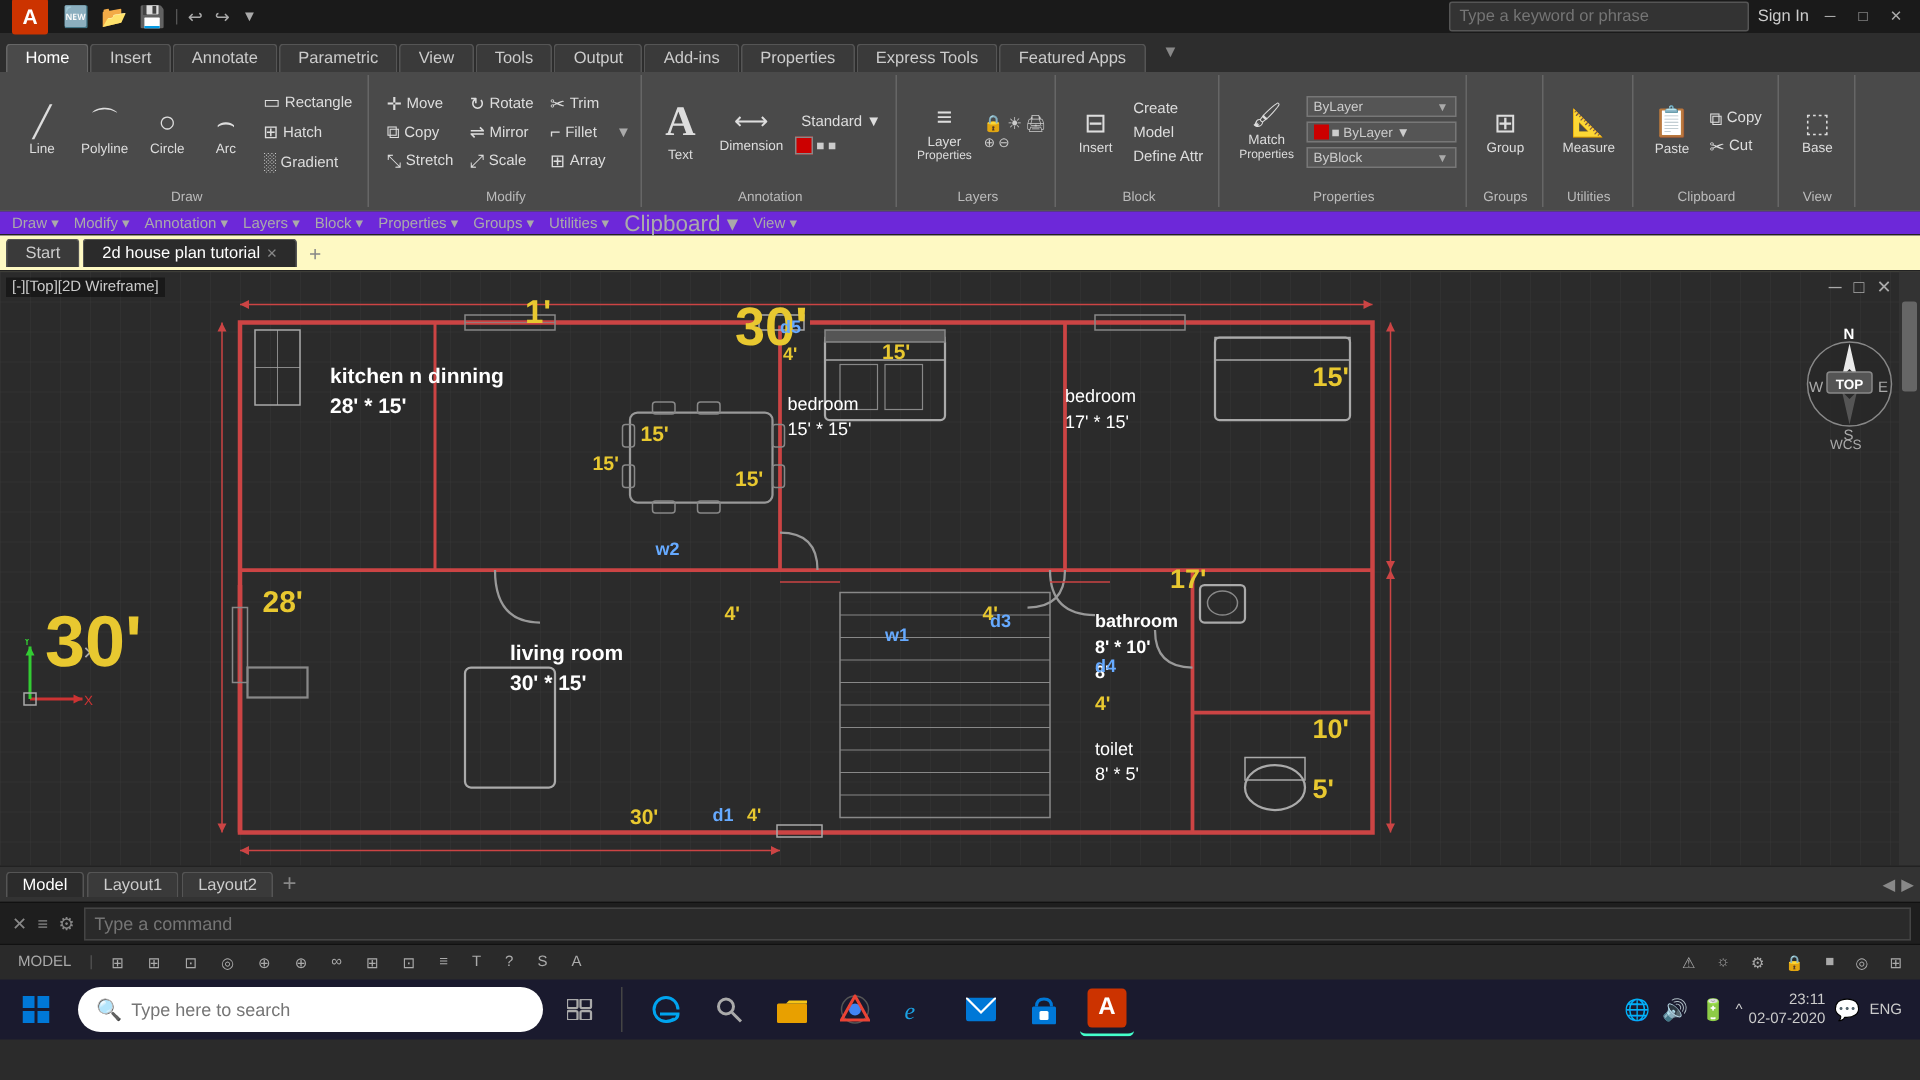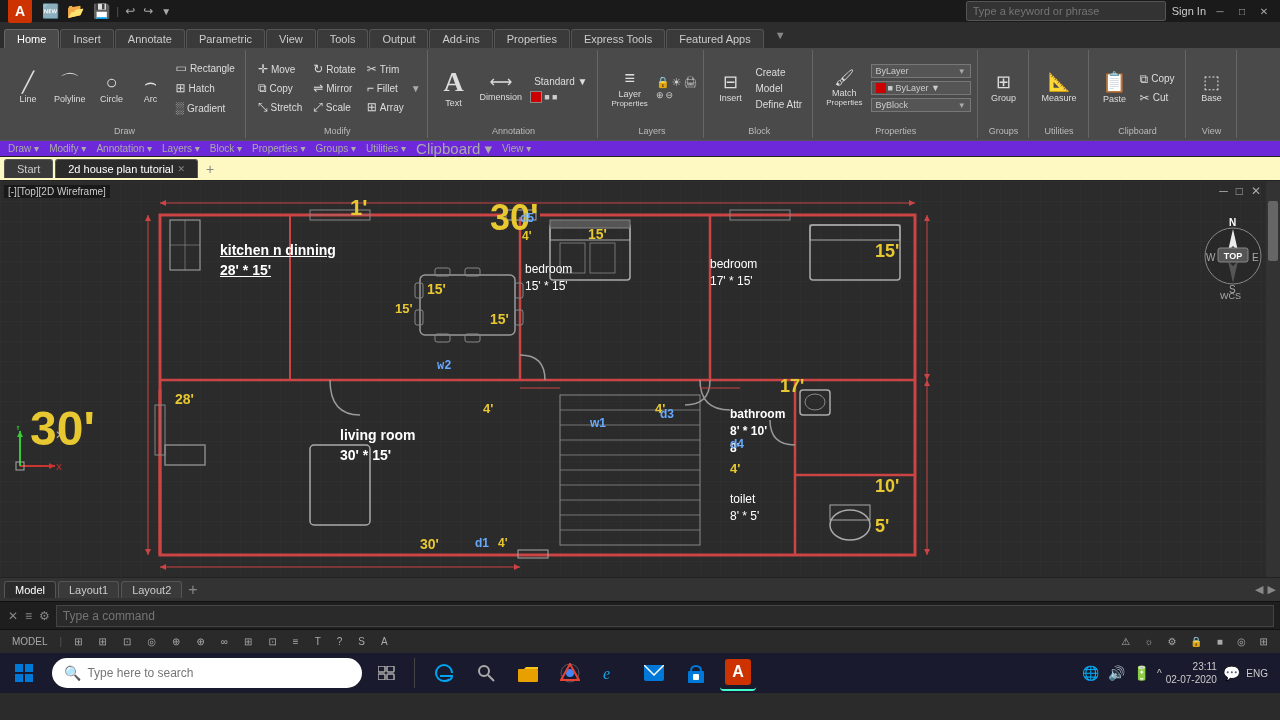--- a/index.html
+++ b/index.html
@@ -758,21 +758,21 @@
   <div class="dim-label xlarge" style="top: 220px; left: 30px; font-size:48px;">30'</div>
 
   <div class="dim-label" style="top:60px; left:875px; font-size:18px;">15'</div>
 
   <div class="dim-label" style="top:295px; left:875px; font-size:18px;">10'</div>
 
   <div class="dim-label" style="top:335px; left:875px; font-size:18px;">5'</div>
 
   <div class="dim-label" style="top:195px; left:780px; font-size:18px;">17'</div>
 
-  <div class="room-label bold" style="top:60px; left:220px;text-decoration:underline;">
+  <div class="room-label bold" style="top:60px; left:220px;">
     kitchen n dinning<br>28' * 15'
   </div>
   <div class="room-label" style="top:80px; left:525px;">
     bedroom<br>15' * 15'
   </div>
   <div class="room-label" style="top:75px; left:710px;">
     bedroom<br>17' * 15'
   </div>
   <div class="room-label bold" style="top:245px; left:340px;">
     living room<br>30' * 15'
@@ -781,30 +781,30 @@
     bathroom<br>8' * 10'<br>8'
   </div>
   <div class="room-label" style="top:310px; left:730px;">
     toilet<br>8' * 5'
   </div>
 
   <div class="dim-label small" style="top:100px; left:427px; color:#e8c830; font-size:14px;">15'</div>
   <div class="dim-label small" style="top:45px; left:588px; color:#e8c830; font-size:14px;">15'</div>
   <div class="dim-label small" style="top:95px; left:427px; color:#e8c830; font-size:14px;"></div>
   <div class="dim-label small" style="top:130px; left:490px; color:#e8c830; font-size:14px;">15'</div>
-  <div class="dim-label small" style="top:210px; left:175px; color:#e8c830; font-size:14px;">28'</div>
+  <div class="dim-label small" style="top:210px; left:175px; color:#e8c830; font-size:20px;">28'</div>
   <div class="dim-label small" style="top:220px; left:483px; color:#e8c830; font-size:13px;">4'</div>
   <div class="dim-label small" style="top:220px; left:655px; color:#e8c830; font-size:13px;">4'</div>
   <div class="dim-label small" style="top:280px; left:730px; color:#e8c830; font-size:13px;">4'</div>
   <div class="dim-label small" style="top:355px; left:420px; color:#e8c830; font-size:14px;">30'</div>
 
   <div class="dim-label small" style="top:30px; left:520px; font-size:12px; color:#6af;">d5</div>
   <div class="dim-label small" style="top:48px; left:522px; font-size:12px; color:#e8c830;">4'</div>
   <div class="dim-label small" style="top:235px; left:590px; font-size:12px; color:#6af;">w1</div>
-  <div class="dim-label small" style="top:178px; left:437px; font-size:12px; color:#6af;font-family:Liberation Mono, monospace;">w2</div>
+  <div class="dim-label small" style="top:178px; left:437px; font-size:12px; color:#6af;">w2</div>
   <div class="dim-label small" style="top:226px; left:660px; font-size:12px; color:#6af;">d3</div>
   <div class="dim-label small" style="top:256px; left:730px; font-size:12px; color:#6af;">d4</div>
   <div class="dim-label small" style="top:355px; left:475px; font-size:12px; color:#6af;">d1</div>
   <div class="dim-label small" style="top:355px; left:498px; font-size:12px; color:#e8c830;">4'</div>
   <div class="dim-label small" style="top:120px; left:395px; font-size:13px; color:#e8c830;">15'</div>
 
   <div id="vp-scrollbar">
     <div id="vp-scroll-thumb"></div>
   </div>
 

